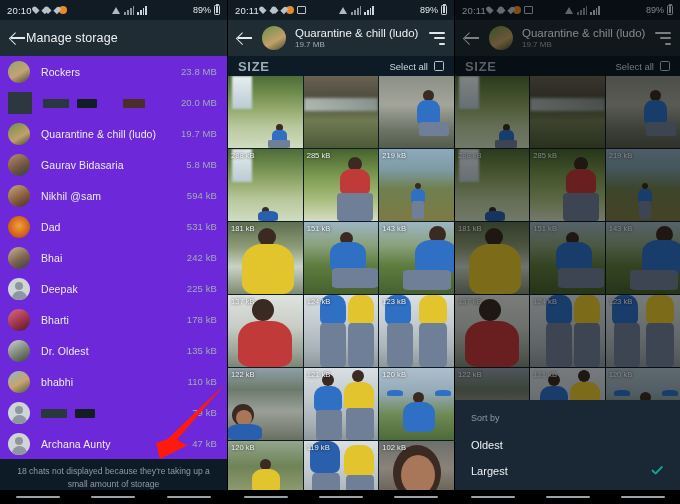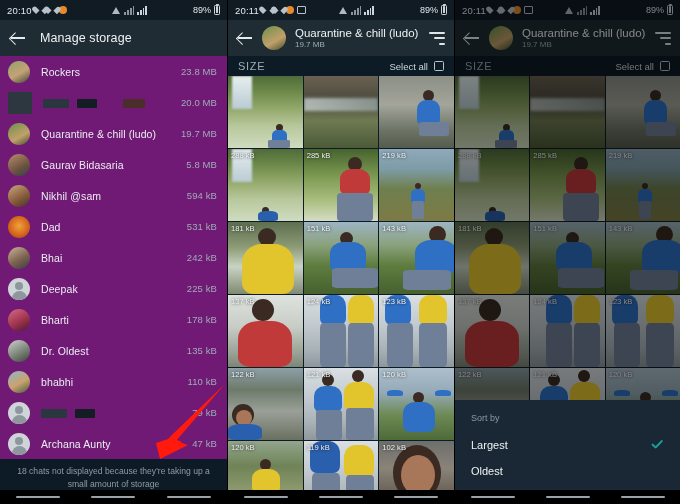--- a/index.html
+++ b/index.html
@@ -47,33 +47,33 @@
   .sig2{ display:flex; align-items:flex-end; gap:1px; height:9px; opacity:.8;}
   .sig2 i{ width:1.7px; background:#aab3ba; display:block;}
   .sig2 i:nth-child(1){height:3px;} .sig2 i:nth-child(2){height:5px;}
   .sig2 i:nth-child(3){height:7px;} .sig2 i:nth-child(4){height:9px;}
   .batt{ width:6px; height:9.5px; border:1.1px solid #cdd5da; border-radius:1.3px; position:relative; }
   .batt:before{content:"";position:absolute;top:-2.2px;left:1.4px;width:2.6px;height:1.4px;background:#cdd5da;border-radius:.5px;}
   .batt:after{content:"";position:absolute;left:.6px;right:.6px;bottom:.6px;height:7px;background:#cdd5da;border-radius:.4px;}
   .pct{ font-size:9px; color:#e3e8eb;margin-left:43px; }
 
   
-  .appbar{ height:36px; background:#1f2c33; display:flex; align-items:center; padding:16px 10px; gap:14px; }
+  .appbar{ height:36px; background:#1f2c33; display:flex; align-items:center; padding:16px 10px; }
   .back-arrow{ width:16px; height:16px; position:relative; flex:0 0 auto; cursor:pointer;}
   .back-arrow:before{
     content:""; position:absolute; left:1px; top:7.2px; width:14px; height:1.6px; background:#e6ebee;
   }
   .back-arrow:after{
     content:""; position:absolute; left:1px; top:3.6px; width:7.5px; height:7.5px;
     border-left:1.6px solid #e6ebee; border-bottom:1.6px solid #e6ebee; transform:rotate(45deg);
   }
   .appbar-title{ font-size:12.5px; color:#eef2f4; font-weight:400; letter-spacing:.1px;}
 
   
-  .chat-list{ background:#701a75; }
+  .chat-list{ background:#6d28d9; }
   .chat-row{ height:31px; display:flex; align-items:center; padding:0 10px 0 8px; gap:11px; }
   .av{ width:22px; height:22px; border-radius:50%; flex:0 0 auto; background:#8d99a3; overflow:hidden; position:relative;}
   .av.generic{ background:#cfd4d8; }
   .av.generic:before{ content:""; position:absolute; left:7px; top:4px; width:8px; height:8px; border-radius:50%; background:#8e979e;}
   .av.generic:after{ content:""; position:absolute; left:3.5px; top:13px; width:15px; height:11px; border-radius:8px 8px 0 0; background:#8e979e;}
   .chat-name{ flex:1; font-size:10.5px; color:#e9eef1; letter-spacing:.1px; white-space:nowrap; overflow:hidden;}
   .chat-size{ font-size:9.5px; color:#9fadb6; letter-spacing:.1px;}
   .redact{ display:inline-block; background:#2a3640; height:9px; border-radius:1px; vertical-align:middle;}
   .redact.dark{ background:#151d24; }
   .redact.brown{ background:#4b2e2a; }
@@ -87,21 +87,21 @@
   .gbar{ height:36px; background:#1f2c33; display:flex; align-items:center; padding:0 9px; gap:9px;}
   .gbar .av{ width:24px; height:24px; }
   .gbar-txt{ flex:1; min-width:0; }
   .gbar-title{ font-size:11.5px; color:#eef2f4; white-space:nowrap; overflow:hidden;}
   .gbar-sub{ font-size:8px; color:#9fadb6; margin-top:1px;}
   .sort-ic{ width:16px; height:13px; display:flex; flex-direction:column; justify-content:space-between; align-items:flex-end; cursor:pointer;}
   .sort-ic i{ display:block; height:2px; background:#dfe5e9; border-radius:1px;}
   .sort-ic i:nth-child(1){ width:16px;} .sort-ic i:nth-child(2){ width:11px;} .sort-ic i:nth-child(3){ width:6px;}
 
   .sizebar{ height:20px; background:#0d1b26; display:flex; align-items:center; padding:0 10px; }
-  .sizebar-label{ font-size:11px; color:#9fadb6; letter-spacing:.7px;}
+  .sizebar-label{ font-size:13px; color:#9fadb6; letter-spacing:.7px;font-weight:bold;}
   .sizebar-right{ margin-left:auto; display:flex; align-items:center; gap:6px;}
   .selall{ font-size:9.5px; color:#cdd6db;}
   .cbox{ width:10px; height:10px; border:1.3px solid #b9c3ca; border-radius:1.5px;}
 
   
   .grid{ display:grid; grid-template-columns:repeat(3,1fr); gap:1px; background:#0d1b26;}
   .cell{ position:relative; height:72px; overflow:hidden; }
   .cell .ph{ position:absolute; inset:0; }
   .cell .lbl{
     position:absolute; left:3px; top:2px; font-size:7.6px; color:#eef2f4;
@@ -678,26 +678,26 @@
           <div class="lbl">102 kB</div>
         </div>
       </div>
 
     <div class="scrim"></div>
 
     <div class="sheet">
       <div class="sheet-title">Sort by</div>
       <div id="sort-options">
           <div class="sheet-item">
+            <span>Oldest</span>
+          </div>
+          <div class="sheet-item">
             <span>Largest</span>
             <span class="check"></span>
           </div>
-          <div class="sheet-item">
-            <span>Oldest</span>
-          </div>
         </div>
     </div>
 
     <div class="navbar">
       <span></span>
       <span></span>
       <span></span>
     </div>
   </div>
 

